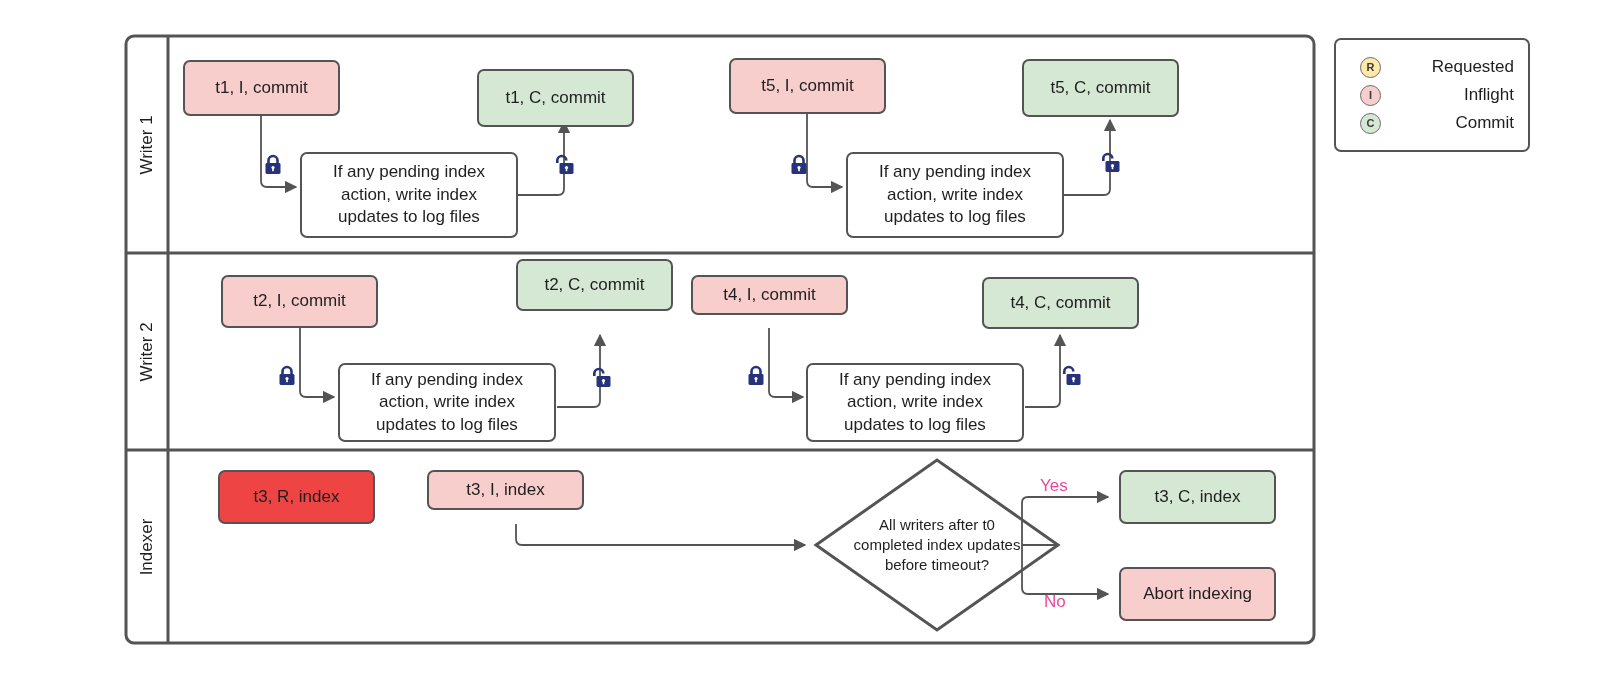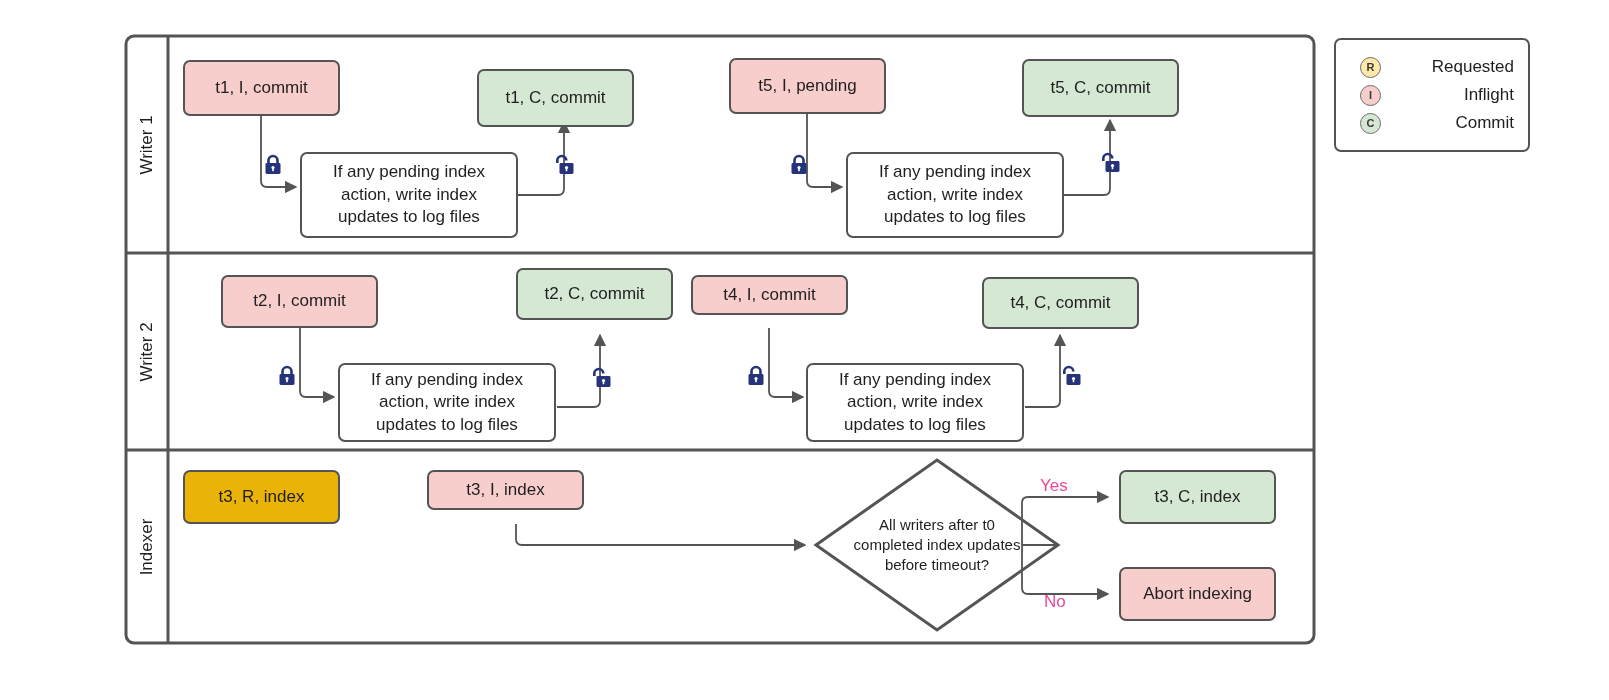--- a/index.html
+++ b/index.html
@@ -38,21 +38,21 @@
     justify-content: center;
     text-align: center;
     font-size: 17px;
     line-height: 1.33;
     color: #1f1f1f;
     padding: 18px 6px;
     white-space: pre-line;
   }
   .node.inflight  { background: #f8cecc; }
   .node.commit    { background: #d5e8d4; }
-  .node.requested { background: #eab308; }
+  .node.requested { background: #ef4444; margin-left: 35px; }
   .node.plain     { background: #ffffff; }
 
   
   .lane-label {
     position: absolute;
     display: flex;
     align-items: center;
     justify-content: center;
     font-size: 17px;
     color: #1f1f1f;
@@ -182,21 +182,21 @@
   </div>
 
   <div class="node inflight" style="left:183px; top:60px; width:157px; height:56px;">t1, I, commit</div>
 
   <div class="node plain" style="left:300px; top:152px; width:218px; height:86px;">If any pending index
 action, write index
 updates to log files</div>
 
   <div class="node commit" style="left:477px; top:61px; width:157px; height:58px;margin-top:8px;">t1, C, commit</div>
 
-  <div class="node inflight" style="left:729px; top:58px; width:157px; height:56px;">t5, I, pending</div>
+  <div class="node inflight" style="left:729px; top:58px; width:157px; height:56px;">t5, I, commit</div>
 
   <div class="node plain" style="left:846px; top:152px; width:218px; height:86px;">If any pending index
 action, write index
 updates to log files</div>
 
   <div class="node commit" style="left:1022px; top:59px; width:157px; height:58px;">t5, C, commit</div>
 
   <div class="lock" style="left:263px; top:154px;">
     <svg viewBox="0 0 20 22" width="20" height="22" xmlns="http://www.w3.org/2000/svg">
       <path d="M5.5 9 V6.5 a4.5 4.5 0 0 1 9 0 V9" fill="none" stroke="#26337a" stroke-width="2.6"></path>
@@ -229,21 +229,21 @@
       <rect x="10.7" y="13.6" width="1.6" height="3.6" fill="#ffffff"></rect>
     </svg>
   </div>
 
   <div class="node inflight" style="left:221px; top:275px; width:157px; height:53px;">t2, I, commit</div>
 
   <div class="node plain" style="left:338px; top:363px; width:218px; height:79px;">If any pending index
 action, write index
 updates to log files</div>
 
-  <div class="node commit" style="left:516px; top:268px; width:157px; height:52px;">t2, C, commit</div>
+  <div class="node commit" style="left:516px; top:259px; width:157px; height:52px;">t2, C, commit</div>
 
   <div class="node inflight" style="left:691px; top:275px; width:157px; height:37px;">t4, I, commit</div>
 
   <div class="node plain" style="left:806px; top:363px; width:218px; height:79px;">If any pending index
 action, write index
 updates to log files</div>
 
   <div class="node commit" style="left:982px; top:277px; width:157px; height:52px;">t4, C, commit</div>
 
   <div class="lock" style="left:277px; top:365px;">

